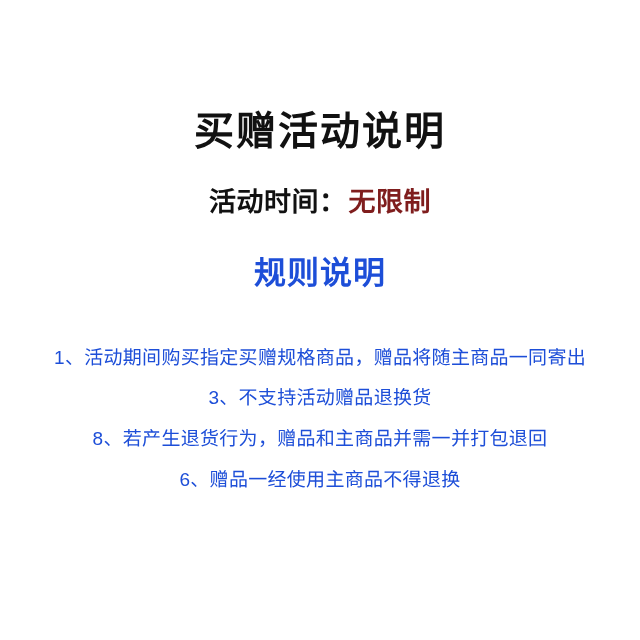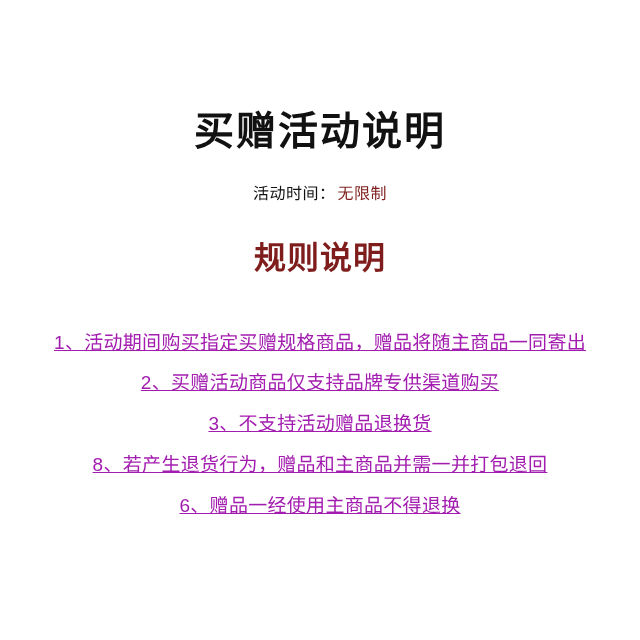--- a/index.html
+++ b/index.html
@@ -28,59 +28,58 @@
     font-size: 40px;
     font-weight: 700;
     letter-spacing: 2px;
     color: #111111;
     line-height: 1.15;
     margin: 0;
     text-align: center;
   }
   .subtitle-row {
     margin-top: 26px;
-    font-size: 16px;
-    font-weight: 400;
+    font-size: 27px;
+    font-weight: 700;
     color: #111111;
     display: flex;
     align-items: baseline;
     justify-content: center;
     letter-spacing: 0.5px;
   }
   .subtitle-label {
     color: #111111;
   }
   .subtitle-value {
     color: #7f1d1d;
     margin-left: 2px;
   }
   .section-title {
     margin-top: 28px;
     font-size: 32px;
     font-weight: 700;
-    color: #7f1d1d;
+    color: #1d4ed8;
     letter-spacing: 1px;
     text-align: center;
   }
   .rules {
     margin-top: 26px;
     width: 100%;
     display: flex;
     flex-direction: column;
     align-items: center;
   }
   .rule-item {
     font-size: 19px;
     line-height: 1.25;
-    color: #a21caf;
+    color: #1d4ed8;
     text-align: center;
     margin-bottom: 17px;
     letter-spacing: 0.3px;
     white-space: nowrap;
-    text-decoration: underline;
   }
   .rule-item:last-child {
     margin-bottom: 6px;
   }
 </style>
 </head>
 <body>
 
 <div class="page">
 
@@ -88,19 +87,18 @@
 
   <div class="subtitle-row">
     <span class="subtitle-label">活动时间：</span>
     <span class="subtitle-value">无限制</span>
   </div>
 
   <h2 class="section-title">规则说明</h2>
 
   <div class="rules">
     <div class="rule-item">1、活动期间购买指定买赠规格商品，赠品将随主商品一同寄出</div>
-    <div class="rule-item">2、买赠活动商品仅支持品牌专供渠道购买</div>
     <div class="rule-item">3、不支持活动赠品退换货</div>
     <div class="rule-item">8、若产生退货行为，赠品和主商品并需一并打包退回</div>
     <div class="rule-item">6、赠品一经使用主商品不得退换</div>
   </div>
 
 </div>
 
 </body></html>

